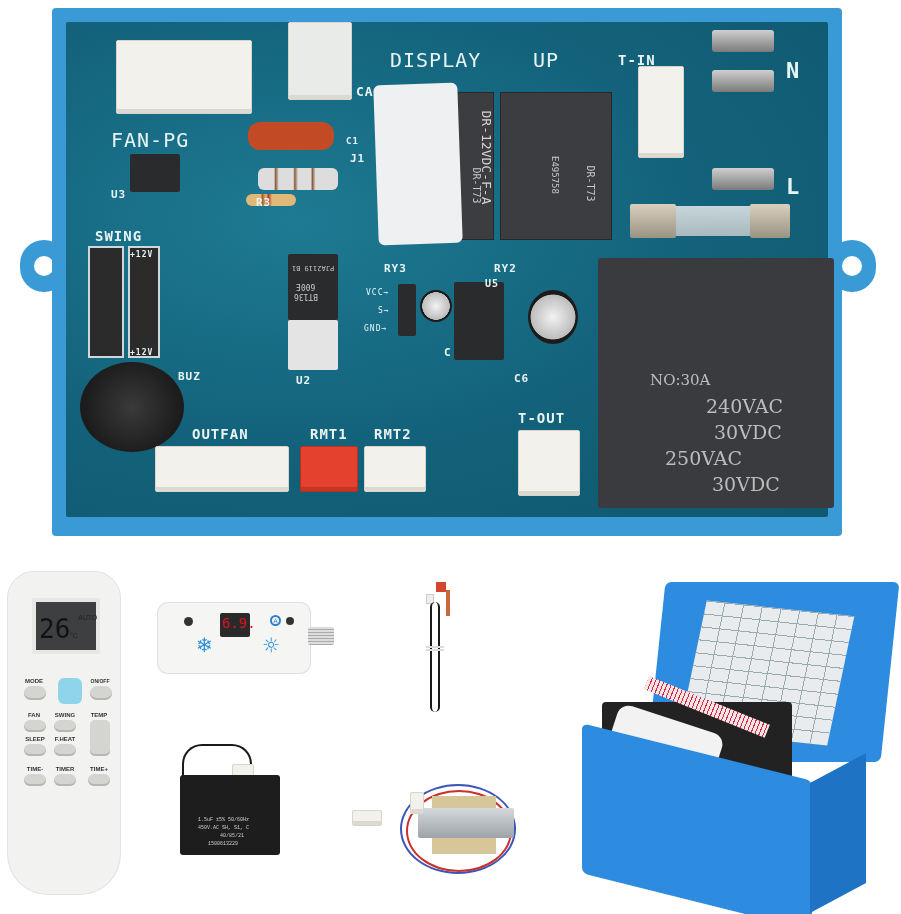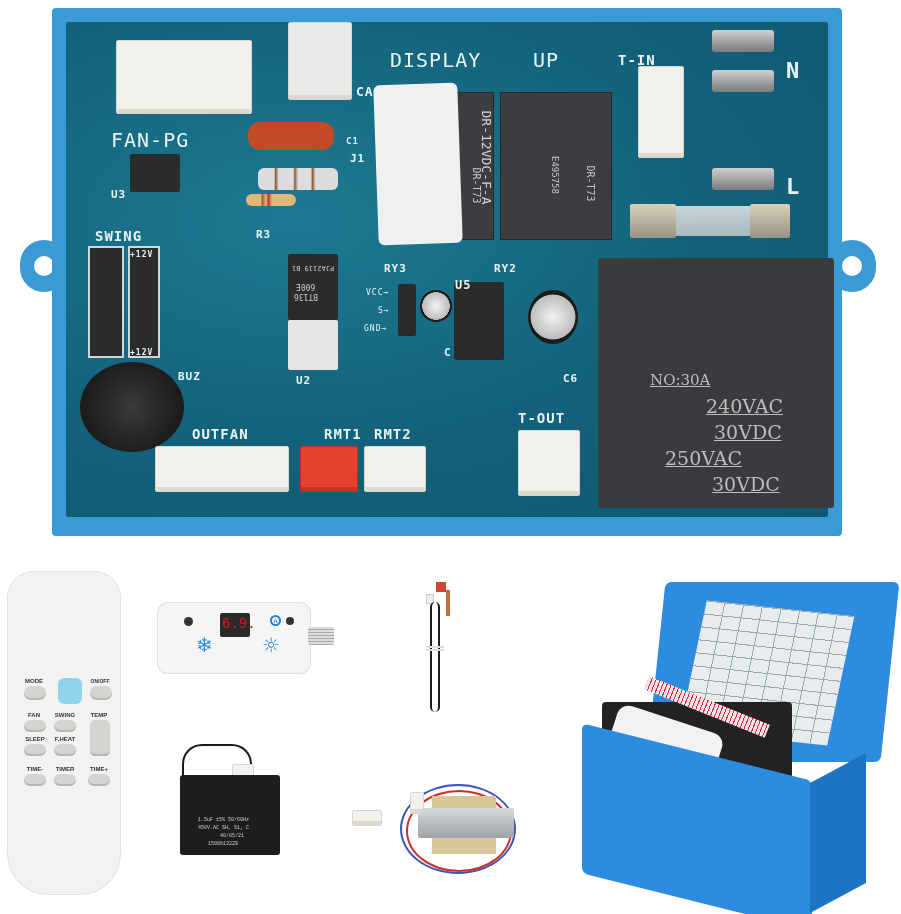--- a/index.html
+++ b/index.html
@@ -20,21 +20,21 @@
   .silk-sm { font-size: 11px; }
   .silk-md { font-size: 14px; }
   .silk-lg { font-size: 20px; font-weight: normal; }
 
   .conn-white { background: #f3f1ec; border: 1px solid #d8d5cc; border-radius: 2px; box-shadow: inset 0 -4px 0 #dcd9d0; }
   .conn-red { background: #e4412f; border: 1px solid #b8321f; border-radius: 2px; box-shadow: inset 0 -4px 0 #c53424; }
 
   .relay { background: #3c3d40; border: 1px solid #27282a; }
   .relay-text { color: #c9c9c9; font-size: 9px; font-family: "DejaVu Sans Mono", monospace; }
   .big-relay { left: 598px; top: 258px; width: 236px; height: 250px; background: #3a3b3e; border-radius: 3px; }
-  .big-relay-text { color: #bdbdbd; font-family: "DejaVu Serif", serif; font-size: 19px; line-height: 24px; text-decoration: underline; }
+  .big-relay-text { color: #bdbdbd; font-family: "DejaVu Serif", serif; font-size: 19px; line-height: 24px; }
 
   .ic { background: #2a2b2d; border-radius: 2px; }
   .label-sticker { background: #eef0f2; border-radius: 6px; transform: rotate(-2deg); }
   .fuse { background: linear-gradient(#f3f3f3, #cfcfcf); border-radius: 3px; }
   .fuse-cap { background: linear-gradient(#d8d0bc, #9b9383); border-radius: 2px; }
   .resistor { border-radius: 6px; }
   .cap-film { background: #c24a24; border-radius: 12px; }
   .elec-cap { border-radius: 50%; background: radial-gradient(circle, #f2f2f2 0%, #bdbdbd 60%, #1b1b1b 62%); }
   .buzzer { border-radius: 50%; background: radial-gradient(circle, #3a3a3a 0%, #1c1c1c 70%); }
   .header-pins { background: #2b2b2b; border: 2px solid #cfd8d8; }
@@ -75,21 +75,21 @@
 <div class="abs silk silk-lg" style="left:390px;top:48px;">DISPLAY</div>
 <div class="abs silk silk-lg" style="left:533px;top:48px;">UP</div>
 <div class="abs silk silk-md" style="left:618px;top:52px;">T-IN</div>
 <div class="abs silk silk-sm" style="left:356px;top:84px;font-size:13px;">CA</div>
 
 <div class="abs cap-film" style="left:248px;top:122px;width:86px;height:28px;"></div>
 <div class="abs silk silk-sm" style="left:346px;top:136px;font-size:9px;">C1</div>
 <div class="abs silk silk-sm" style="left:350px;top:152px;">J1</div>
 <div class="abs resistor" style="left:258px;top:168px;width:80px;height:22px;background:linear-gradient(90deg,#ddd 0,#ddd 20%,#8a5a3a 22%,#ddd 26%,#ddd 44%,#8a5a3a 46%,#ddd 50%,#ddd 66%,#8a5a3a 68%,#ddd 72%,#ddd 100%);"></div>
 <div class="abs resistor" style="left:246px;top:194px;width:50px;height:12px;background:linear-gradient(90deg,#e0b877 0,#e0b877 30%,#9b5a2a 32%,#e0b877 40%,#b9392a 45%,#e0b877 52%,#e0b877 100%);"></div>
-<div class="abs silk silk-sm" style="left:242px;top:228px;padding-left:14px;">R3</div>
+<div class="abs silk silk-sm" style="left:242px;top:196px;padding-left:14px;">R3</div>
 
 <div class="abs ic" style="left:130px;top:154px;width:50px;height:38px;"></div>
 <div class="abs silk silk-sm" style="left:111px;top:188px;">U3</div>
 
 <div class="abs relay" style="left:382px;top:92px;width:112px;height:148px;"></div>
 <div class="abs label-sticker" style="left:376px;top:84px;width:84px;height:160px;"></div>
 <div class="abs relay-text" style="left:458px;top:180px;transform:rotate(90deg);font-size:10px;">DR-T73</div>
 <div class="abs relay" style="left:500px;top:92px;width:112px;height:148px;"></div>
 <div class="abs relay-text" style="left:440px;top:150px;transform:rotate(90deg);font-size:13px;color:#d6d6d6;white-space:nowrap;">DR-12VDC-F-A</div>
 <div class="abs relay-text" style="left:536px;top:170px;transform:rotate(90deg);white-space:nowrap;">E495758</div>
@@ -126,41 +126,46 @@
 <div class="abs silk silk-sm" style="left:296px;top:374px;">U2</div>
 
 <div class="abs silk" style="left:366px;top:288px;font-size:8px;font-weight:normal;">VCC→</div>
 <div class="abs silk" style="left:378px;top:306px;font-size:8px;font-weight:normal;">S→</div>
 <div class="abs silk" style="left:364px;top:324px;font-size:8px;font-weight:normal;">GND→</div>
 <div class="abs ic" style="left:398px;top:284px;width:18px;height:52px;"></div>
 
 <div class="abs elec-cap" style="left:420px;top:290px;width:32px;height:32px;"></div>
 <div class="abs silk silk-sm" style="left:444px;top:346px;">C</div>
 <div class="abs ic" style="left:454px;top:282px;width:50px;height:78px;"></div>
-<div class="abs silk" style="left:455px;top:278px;font-size:12px;text-align:right;">U5</div>
+<div class="abs silk" style="left:485px;top:278px;font-size:10px;text-align:right;">U5</div>
 <div class="abs elec-cap" style="left:528px;top:290px;width:50px;height:54px;"></div>
-<div class="abs silk silk-sm" style="left:563px;top:372px;">C6</div>
+<div class="abs silk silk-sm" style="left:514px;top:372px;">C6</div>
 
 <div class="abs big-relay"></div>
 <div class="abs big-relay-text" style="left:650px;top:368px;font-size:15px;">NO:30A</div>
 <div class="abs big-relay-text" style="left:706px;top:394px;">240VAC</div>
 <div class="abs big-relay-text" style="left:714px;top:420px;">30VDC</div>
 <div class="abs big-relay-text" style="left:665px;top:446px;">250VAC</div>
 <div class="abs big-relay-text" style="left:712px;top:472px;">30VDC</div>
 
 <div class="abs silk silk-md" style="left:192px;top:426px;">OUTFAN</div>
 <div class="abs conn-white" style="left:155px;top:446px;width:134px;height:46px;"></div>
-<div class="abs silk silk-md" style="left:310px;top:426px;margin-left:14px;">RMT1</div>
+<div class="abs silk silk-md" style="left:310px;top:426px;">RMT1</div>
 <div class="abs conn-red" style="left:300px;top:446px;width:58px;height:46px;"></div>
 <div class="abs silk silk-md" style="left:374px;top:426px;">RMT2</div>
 <div class="abs conn-white" style="left:364px;top:446px;width:62px;height:46px;"></div>
 <div class="abs silk silk-md" style="left:518px;top:410px;">T-OUT</div>
 <div class="abs conn-white" style="left:518px;top:430px;width:62px;height:66px;"></div>
 
 <div class="abs remote">
+  <div class="abs lcd">
+    <span class="abs lcd-temp" style="left:3px;top:12px;">26</span>
+    <span class="abs lcd-small" style="left:34px;top:30px;">°C</span>
+    <span class="abs lcd-small" style="left:42px;top:12px;">AUTO</span>
+  </div>
 
   <span class="abs rlabel" style="left:14px;top:106px;width:24px;">MODE</span>
   <div class="abs rbtn" style="left:16px;top:114px;width:22px;height:14px;"></div>
   <div class="abs rbtn" style="left:50px;top:106px;width:24px;height:26px;background:#8fd4ea;border-radius:6px;box-shadow:none;"></div>
   <span class="abs rlabel" style="left:80px;top:106px;width:24px;font-size:5px;">ON/OFF</span>
   <div class="abs rbtn" style="left:82px;top:114px;width:22px;height:14px;"></div>
 
   <span class="abs rlabel" style="left:14px;top:140px;width:24px;">FAN</span>
   <div class="abs rbtn" style="left:16px;top:148px;width:22px;height:12px;"></div>
   <span class="abs rlabel" style="left:44px;top:140px;width:26px;">SWING</span>

